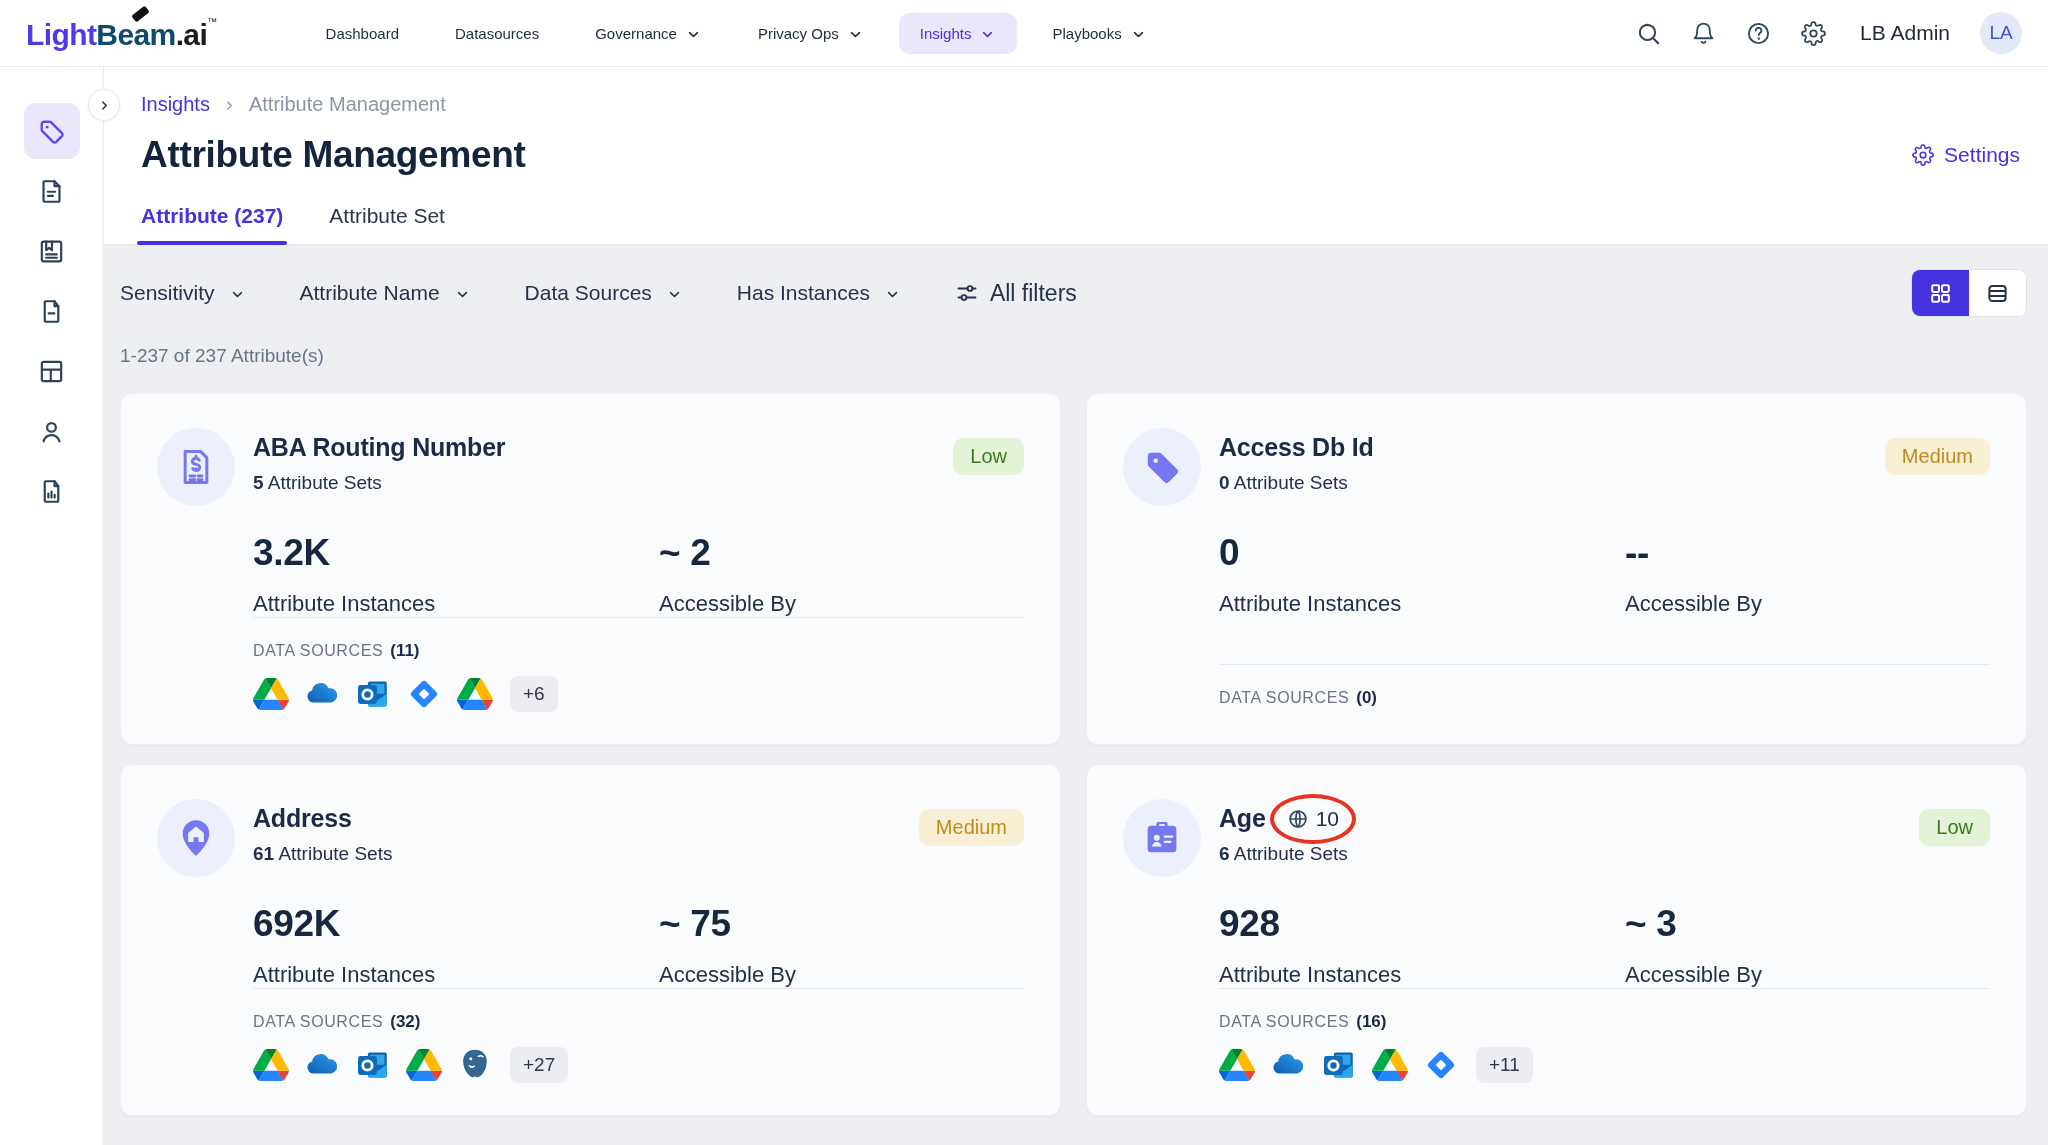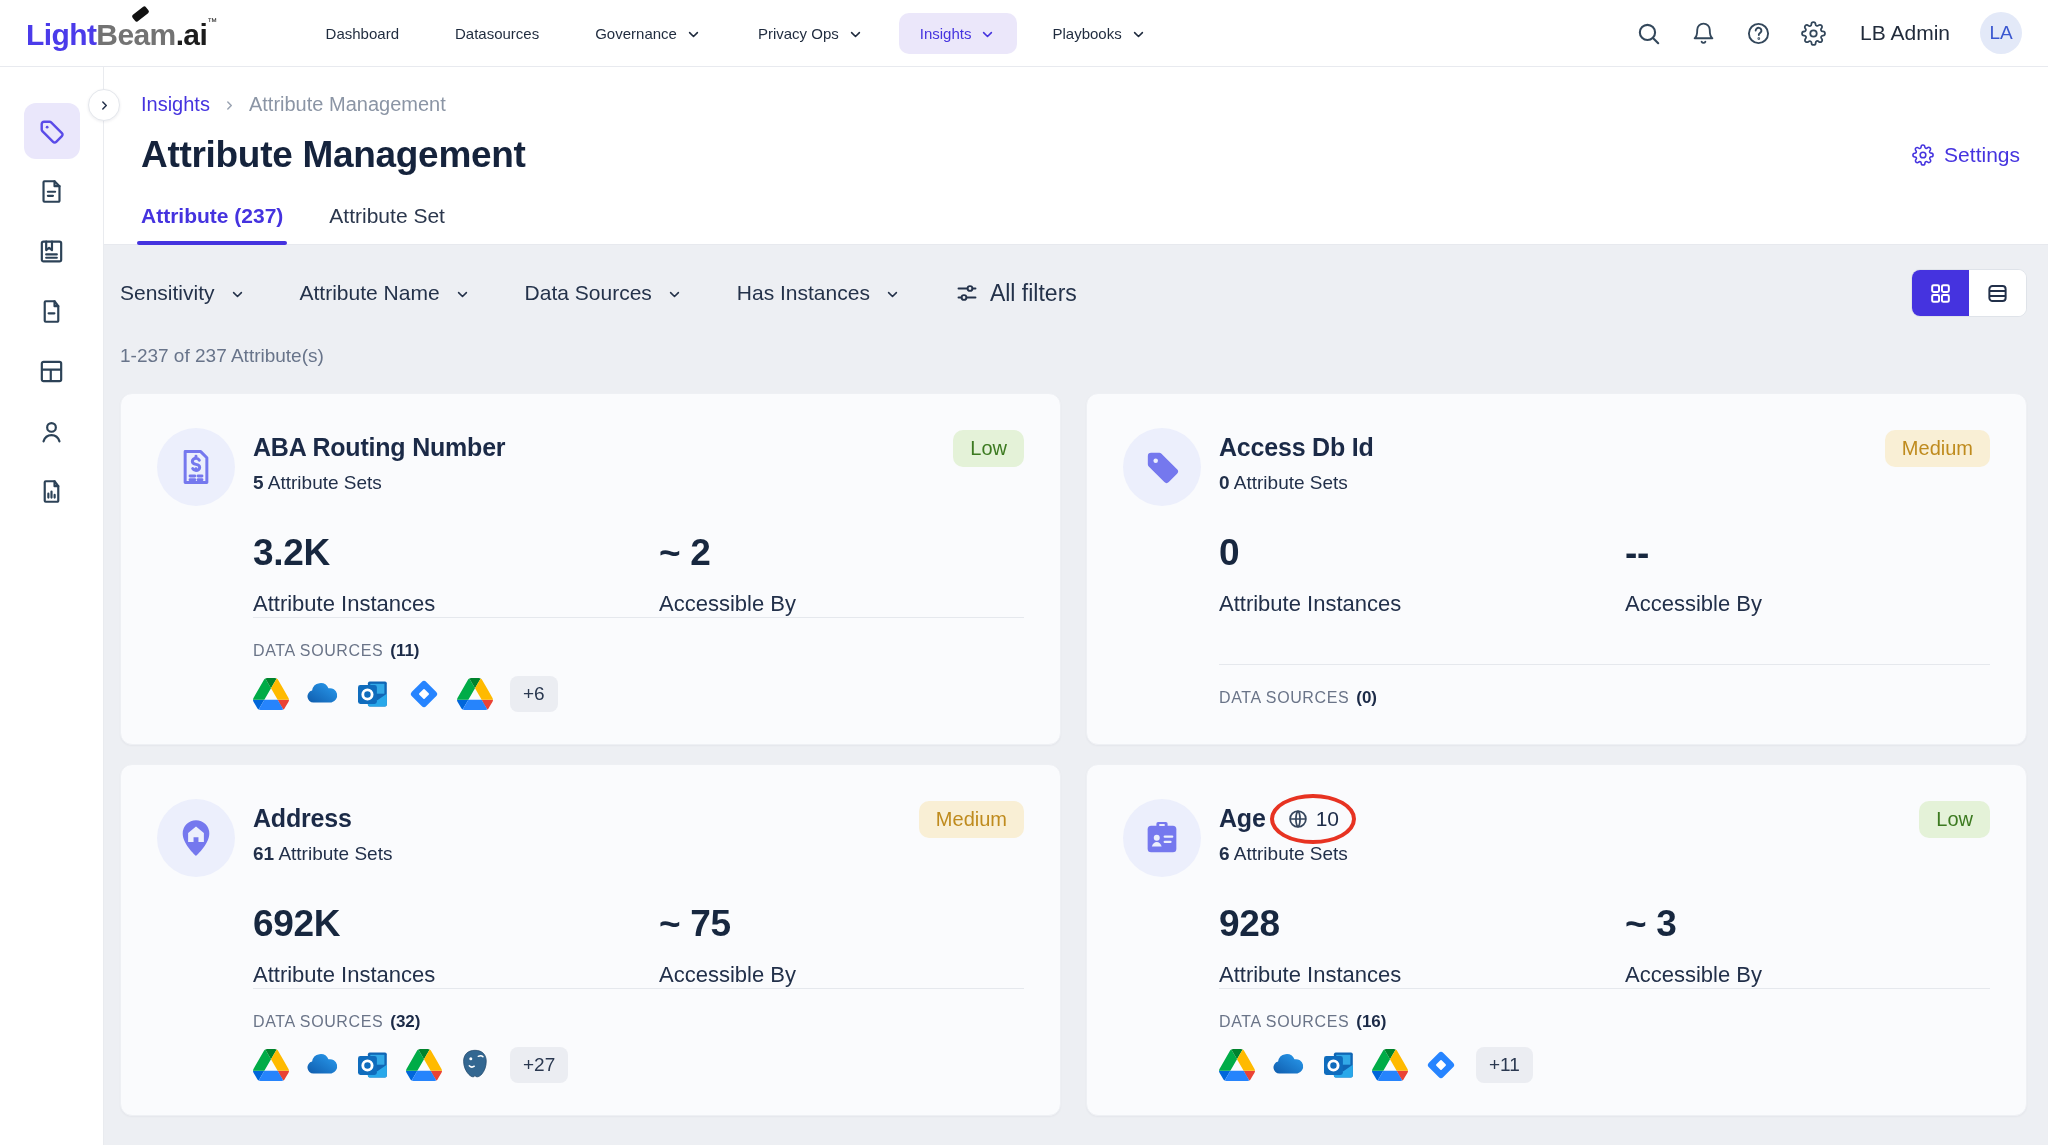--- a/index.html
+++ b/index.html
@@ -4,21 +4,21 @@
 <style>
   * { margin:0; padding:0; box-sizing:border-box; }
   html,body { width:2048px; height:1145px; }
   body { font-family:"Liberation Sans", sans-serif; background:#EDEFF3; overflow:hidden; color:#1B2A47; }
   svg { display:block; width:100%; height:100%; }
 
   
   .topnav { height:67px; background:#fff; border-bottom:1px solid #E8EAEF; display:flex; align-items:center; padding:0 26px; position:relative; z-index:5; }
   .logo { position:relative; font-size:30px; font-weight:800; letter-spacing:-0.6px; white-space:nowrap; margin-top:4px; }
   .logo .l-a { color:#4B3BEA; }
-  .logo .l-b { color:#737373; }
+  .logo .l-b { color:#0c4a6e; }
   .logo .l-sfx { color:#1c1c1c; font-weight:600; }
   .logo .l-tm { font-size:10px; font-weight:400; vertical-align:top; position:relative; top:-2px; color:#222; }
   .logo .l-beam-mark { position:absolute; left:106px; top:-8px; width:17px; height:8px; background:#111; border-radius:2px; transform:rotate(-38deg); }
   .main-nav { display:flex; align-items:center; gap:14px; margin-left:88px; }
   .nav-item { display:flex; align-items:center; gap:8px; font-size:15px; color:#1F2B3E; padding:11px 21px; border-radius:10px; cursor:pointer; }
   .nav-item.active { background:#EBE7FA; color:#4533DF; }
   .nav-chev { width:17px; height:17px; margin-top:2px; }
   .topnav-right { margin-left:auto; display:flex; align-items:center; gap:30px; }
   .tn-icon { width:25px; height:25px; color:#33475B; cursor:pointer; }
   .tn-user { font-size:21px; color:#212B3B; margin-left:4px; }
@@ -70,21 +70,21 @@
   .card-avatar { width:78px; height:78px; border-radius:50%; background:#ECEFFC; color:#7578EE; display:flex; align-items:center; justify-content:center; flex:none; }
   .card-avatar .ic { width:42px; height:42px; }
   .head-text { margin-left:18px; padding-top:5px; }
   .card-title-row { display:flex; align-items:center; }
   .card-title { font-size:25px; font-weight:700; color:#1B2A47; letter-spacing:-0.2px; }
   .anno { display:inline-flex; align-items:center; gap:7px; border:4px solid #E73322; border-radius:50%; padding:9px 13px; margin:-11px 0 -11px 4px; }
   .anno .globe { width:22px; height:22px; color:#34455C; }
   .anno-count { font-size:21px; color:#1B2A47; }
   .card-sets { margin-top:10px; font-size:19px; color:#22304A; }
   .card-sets b { font-weight:700; }
-  .badge { margin-left:auto; flex:none; font-size:20px; padding:7px 17px; border-radius:10px; margin-top:2px; }
+  .badge { margin-left:auto; flex:none; font-size:20px; padding:7px 17px; border-radius:10px; margin-top:10px; }
   .badge-low { background:#E4F2D8; color:#3C7A20; }
   .badge-medium { background:#F9EFD5; color:#BF8B1E; }
 
   .card-body { margin-left:96px; }
   .stats { display:flex; margin-top:26px; }
   .stat:first-child { width:406px; }
   .stat-value { font-size:37px; font-weight:700; color:#17273F; letter-spacing:-0.3px; }
   .stat-label { margin-top:17px; font-size:22px; color:#22304A; }
   .card-footer { margin-top:auto; margin-left:96px; }
   .card-divider { border-top:1px solid #E5E8ED; }

